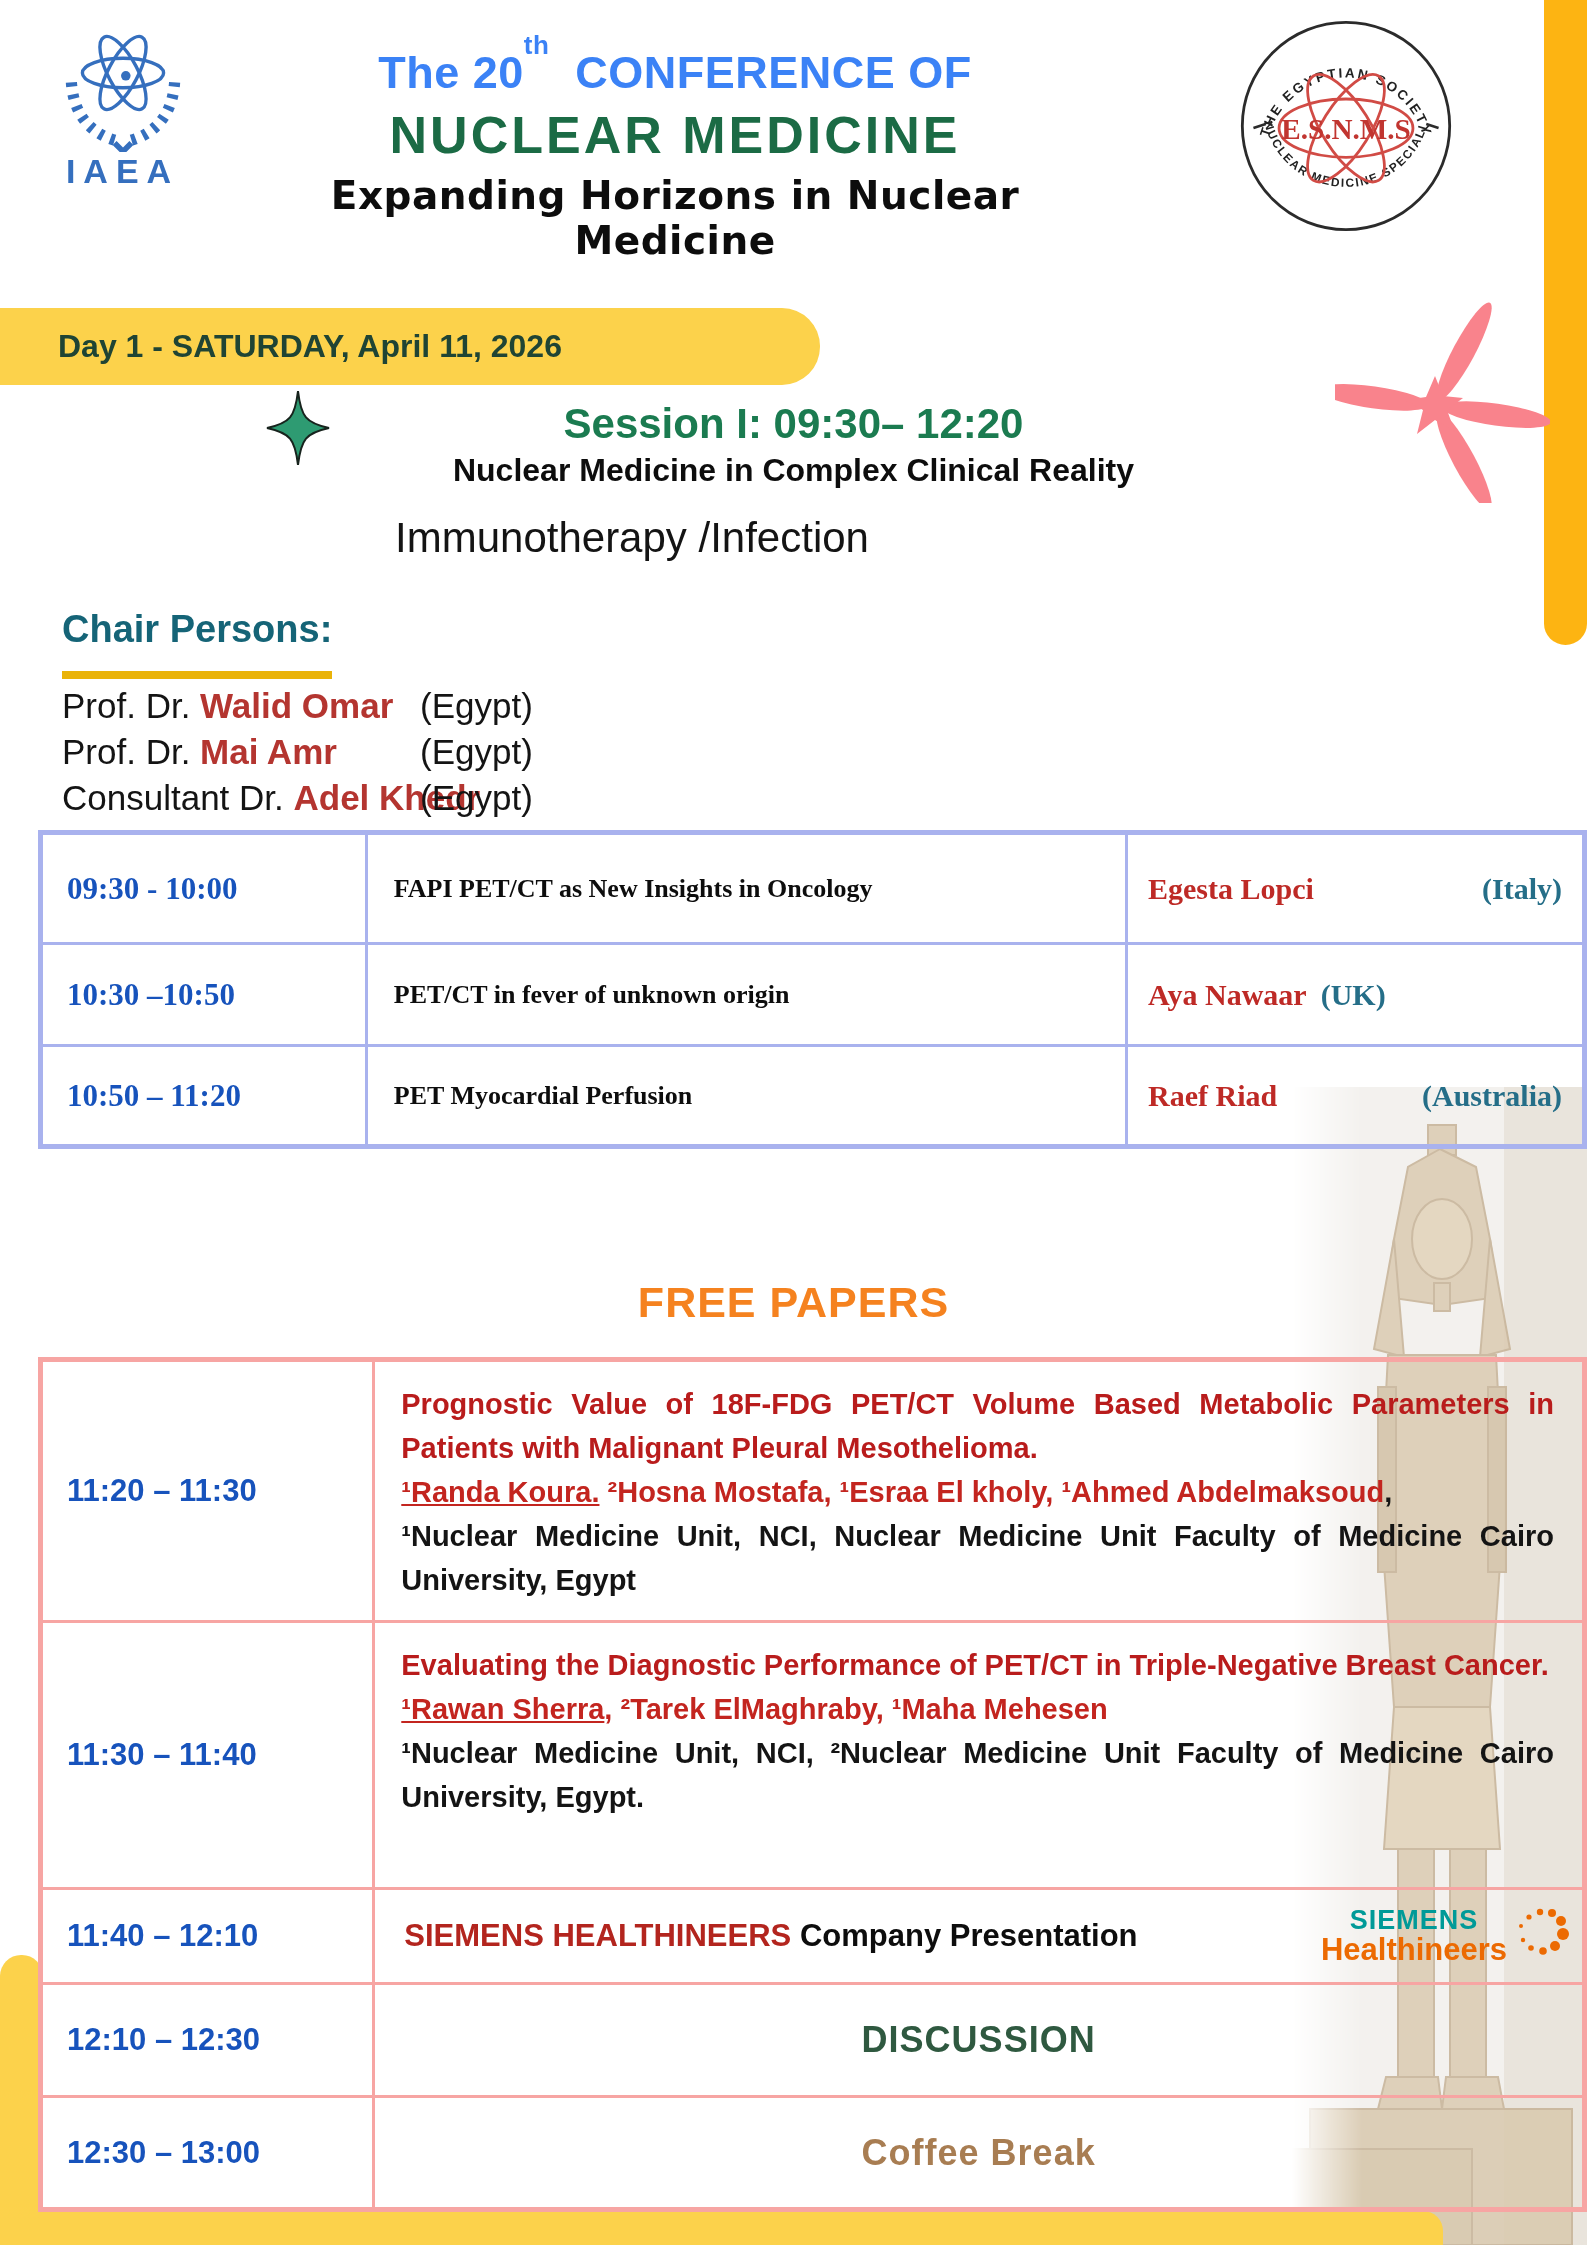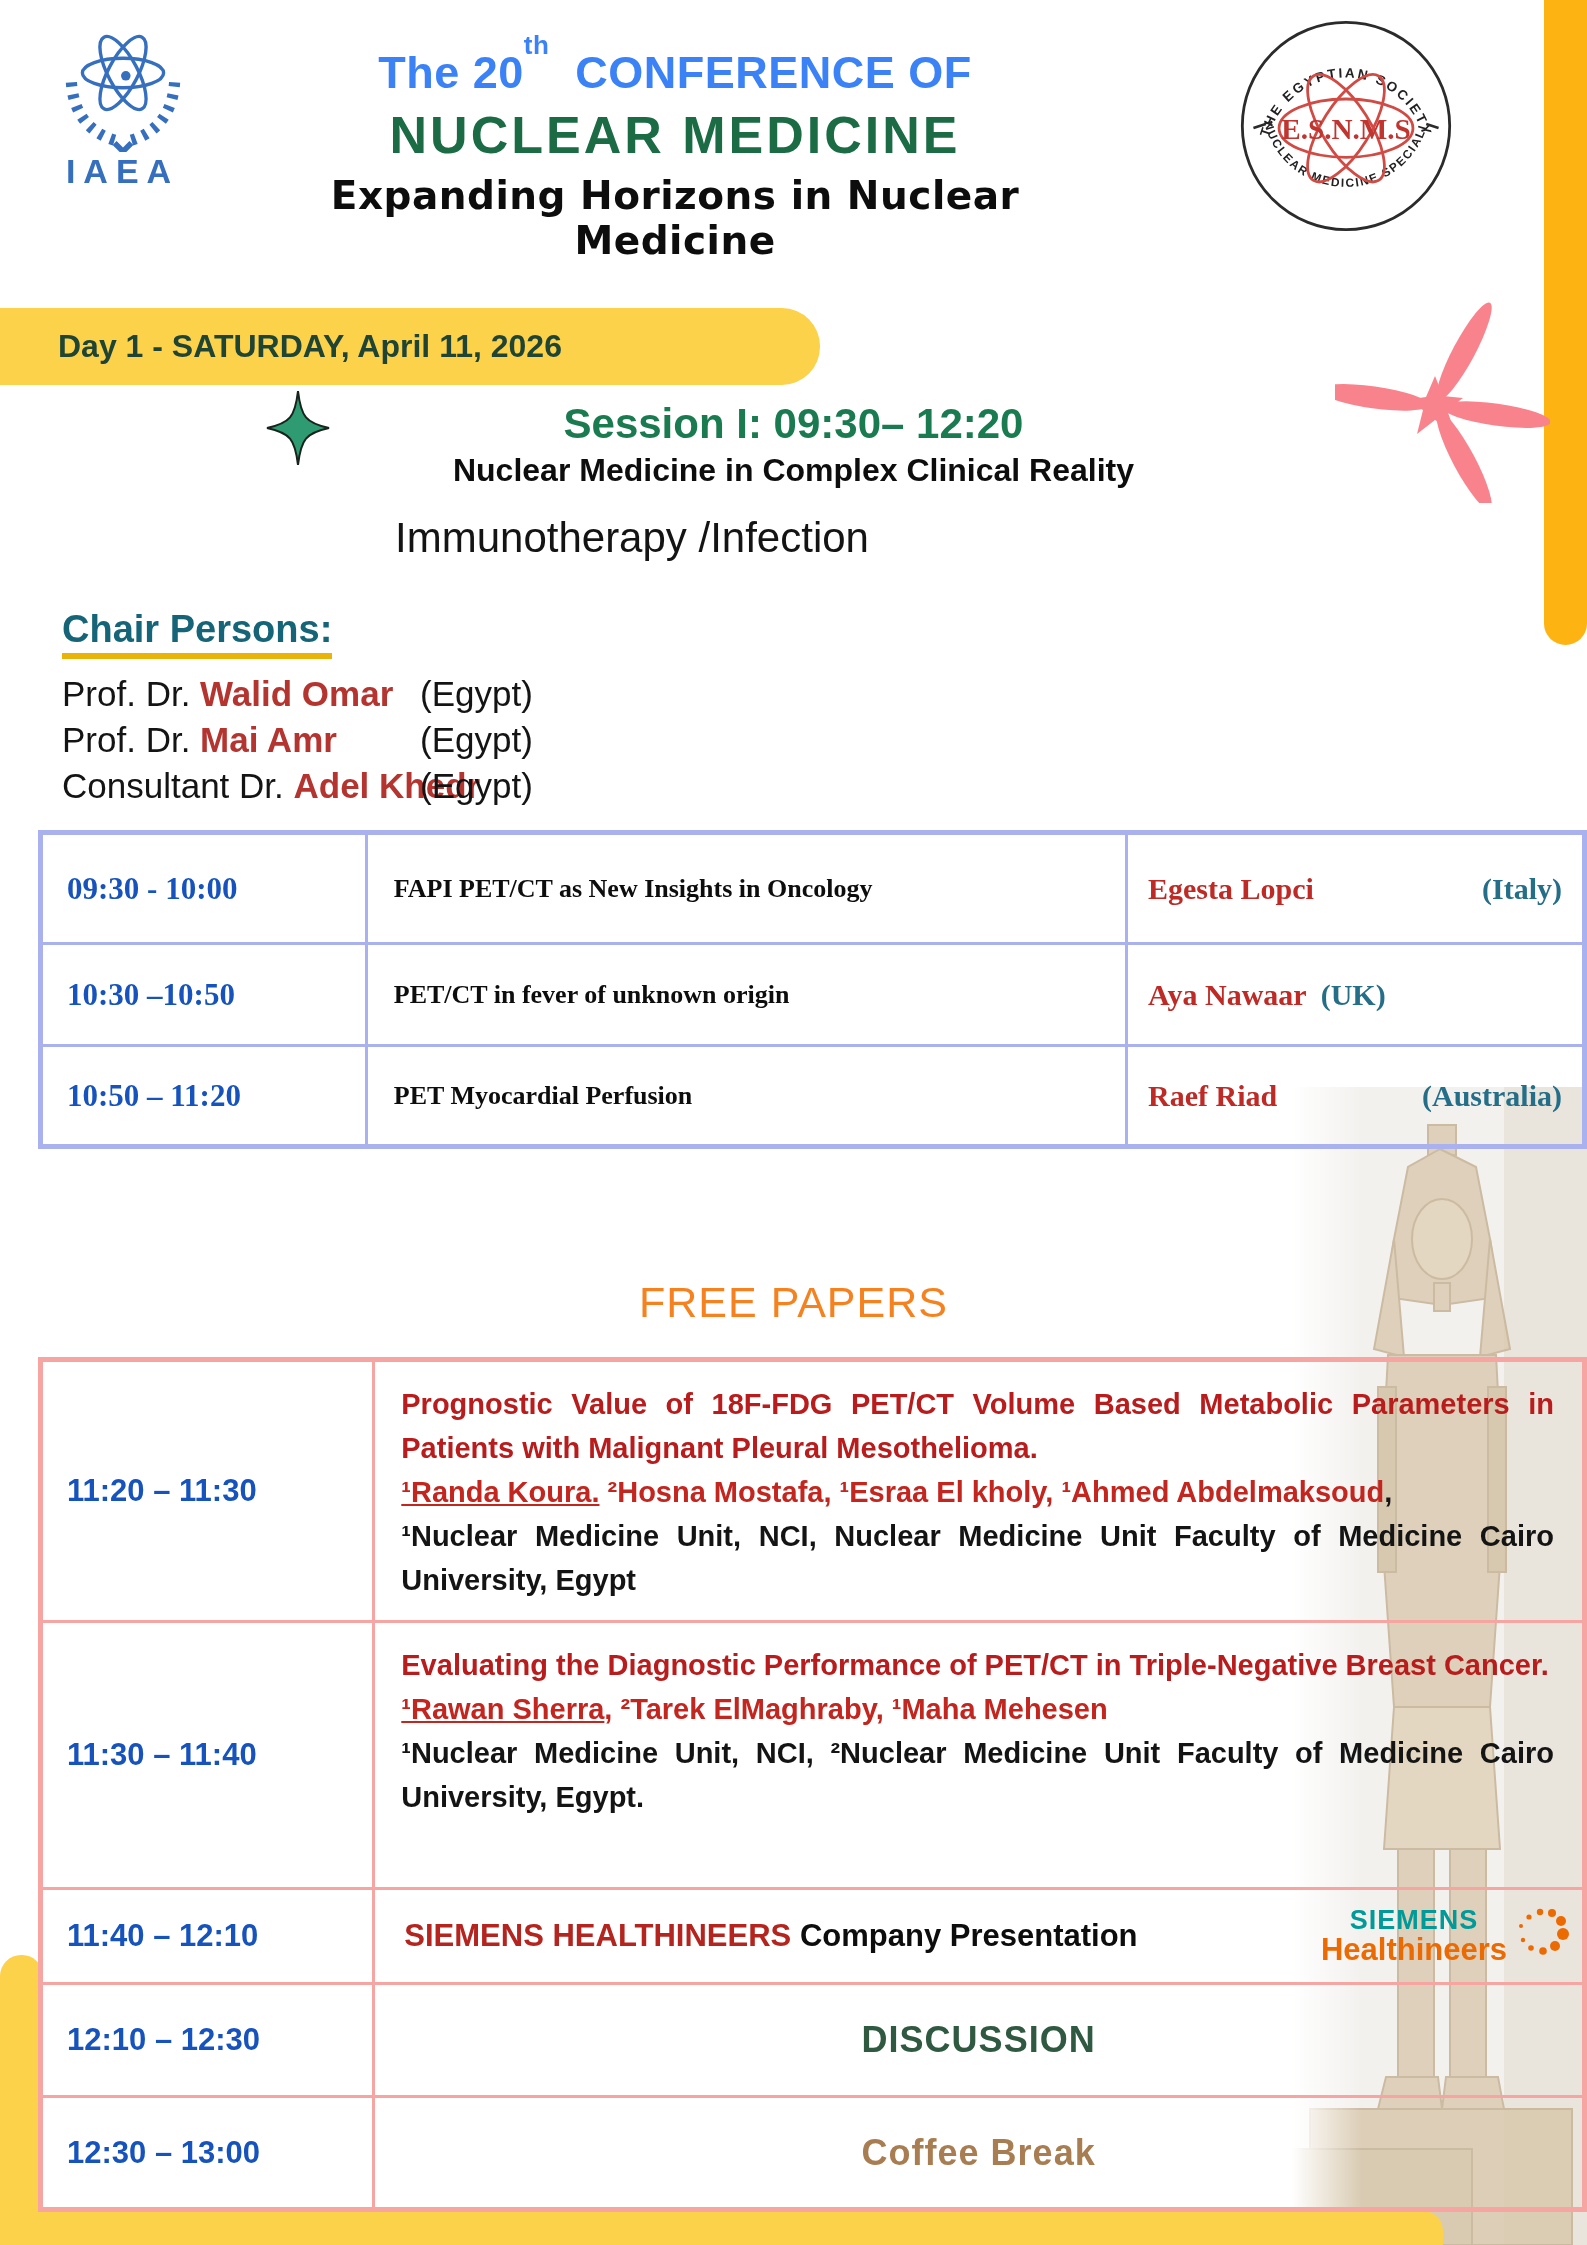--- a/index.html
+++ b/index.html
@@ -38,21 +38,21 @@
   .sess-title{left:0;top:400px;width:1587px;text-align:center;
               font-size:42px;font-weight:800;color:#1B7B50;}
   .sess-topic{left:0;top:452px;width:1587px;text-align:center;
               font-size:32px;font-weight:800;color:#0d0d0d;}
   .sess-sub{left:0;top:514px;width:1264px;text-align:center;
             font-size:42px;font-weight:400;color:#141414;}
 
   
   .chairs{left:62px;top:608px;width:760px;z-index:2;}
   .chairs-h{display:inline-block;font-size:38px;font-weight:800;color:#156477;
-            border-bottom:6px solid #eab308;padding-bottom:2px;margin-bottom:12px;}
+            border-bottom:8px solid #eab308;padding-bottom:20px;margin-bottom:4px;}
   .chair-line{position:relative;font-size:35px;color:#141414;line-height:46px;}
   .chair-line .nm{color:#B43530;font-weight:800;}
   .chair-line .ct{position:absolute;left:358px;top:0;color:#141414;}
 
   
   .twrap1{left:38px;top:830px;border:2px solid #A9B2EE;z-index:1;}
   .twrap2{left:38px;top:1357px;border:2px solid #F7A5A3;z-index:1;}
   table{border-collapse:collapse;}
   .t1 td{border:3px solid #A9B2EE;vertical-align:middle;}
   .t2 td{border:3px solid #F7A5A3;vertical-align:middle;}
@@ -61,21 +61,21 @@
   .t2 .time{font-size:31px;}
   .t1 .ttl{width:752px;padding:0 26px;font-family:"Liberation Serif",serif;
            font-weight:bold;font-size:26px;color:#0d0d0d;text-align:justify;}
   .t1 .spk{width:430px;padding:0 20px;}
   .spk-in{display:flex;align-items:center;gap:14px;font-family:"Liberation Serif",serif;
           font-weight:bold;font-size:30px;}
   .spk-in .nm{color:#BE2A26;}
   .spk-in .ct{color:#256E88;}
   .spread .spk-in{justify-content:space-between;}
 
-  .free-h{left:0;top:1278px;width:1587px;text-align:center;font-size:43px;font-weight:400;
+  .free-h{left:0;top:1278px;width:1587px;text-align:center;font-size:43px;font-weight:700;
           color:#F5821F;letter-spacing:1px;z-index:1;}
 
   .t2 .paper{width:1185px;padding:20px 28px 16px 26px;vertical-align:top;
              font-size:29px;font-weight:bold;line-height:44px;}
   .pp-title{color:#b91c1c;text-align:justify;}
   .pp-authors{color:#C3251F;}
   .pp-authors .und{text-decoration:underline;}
   .pp-authors .tail{color:#141414;}
   .pp-affil{color:#141414;text-align:justify;}
 

